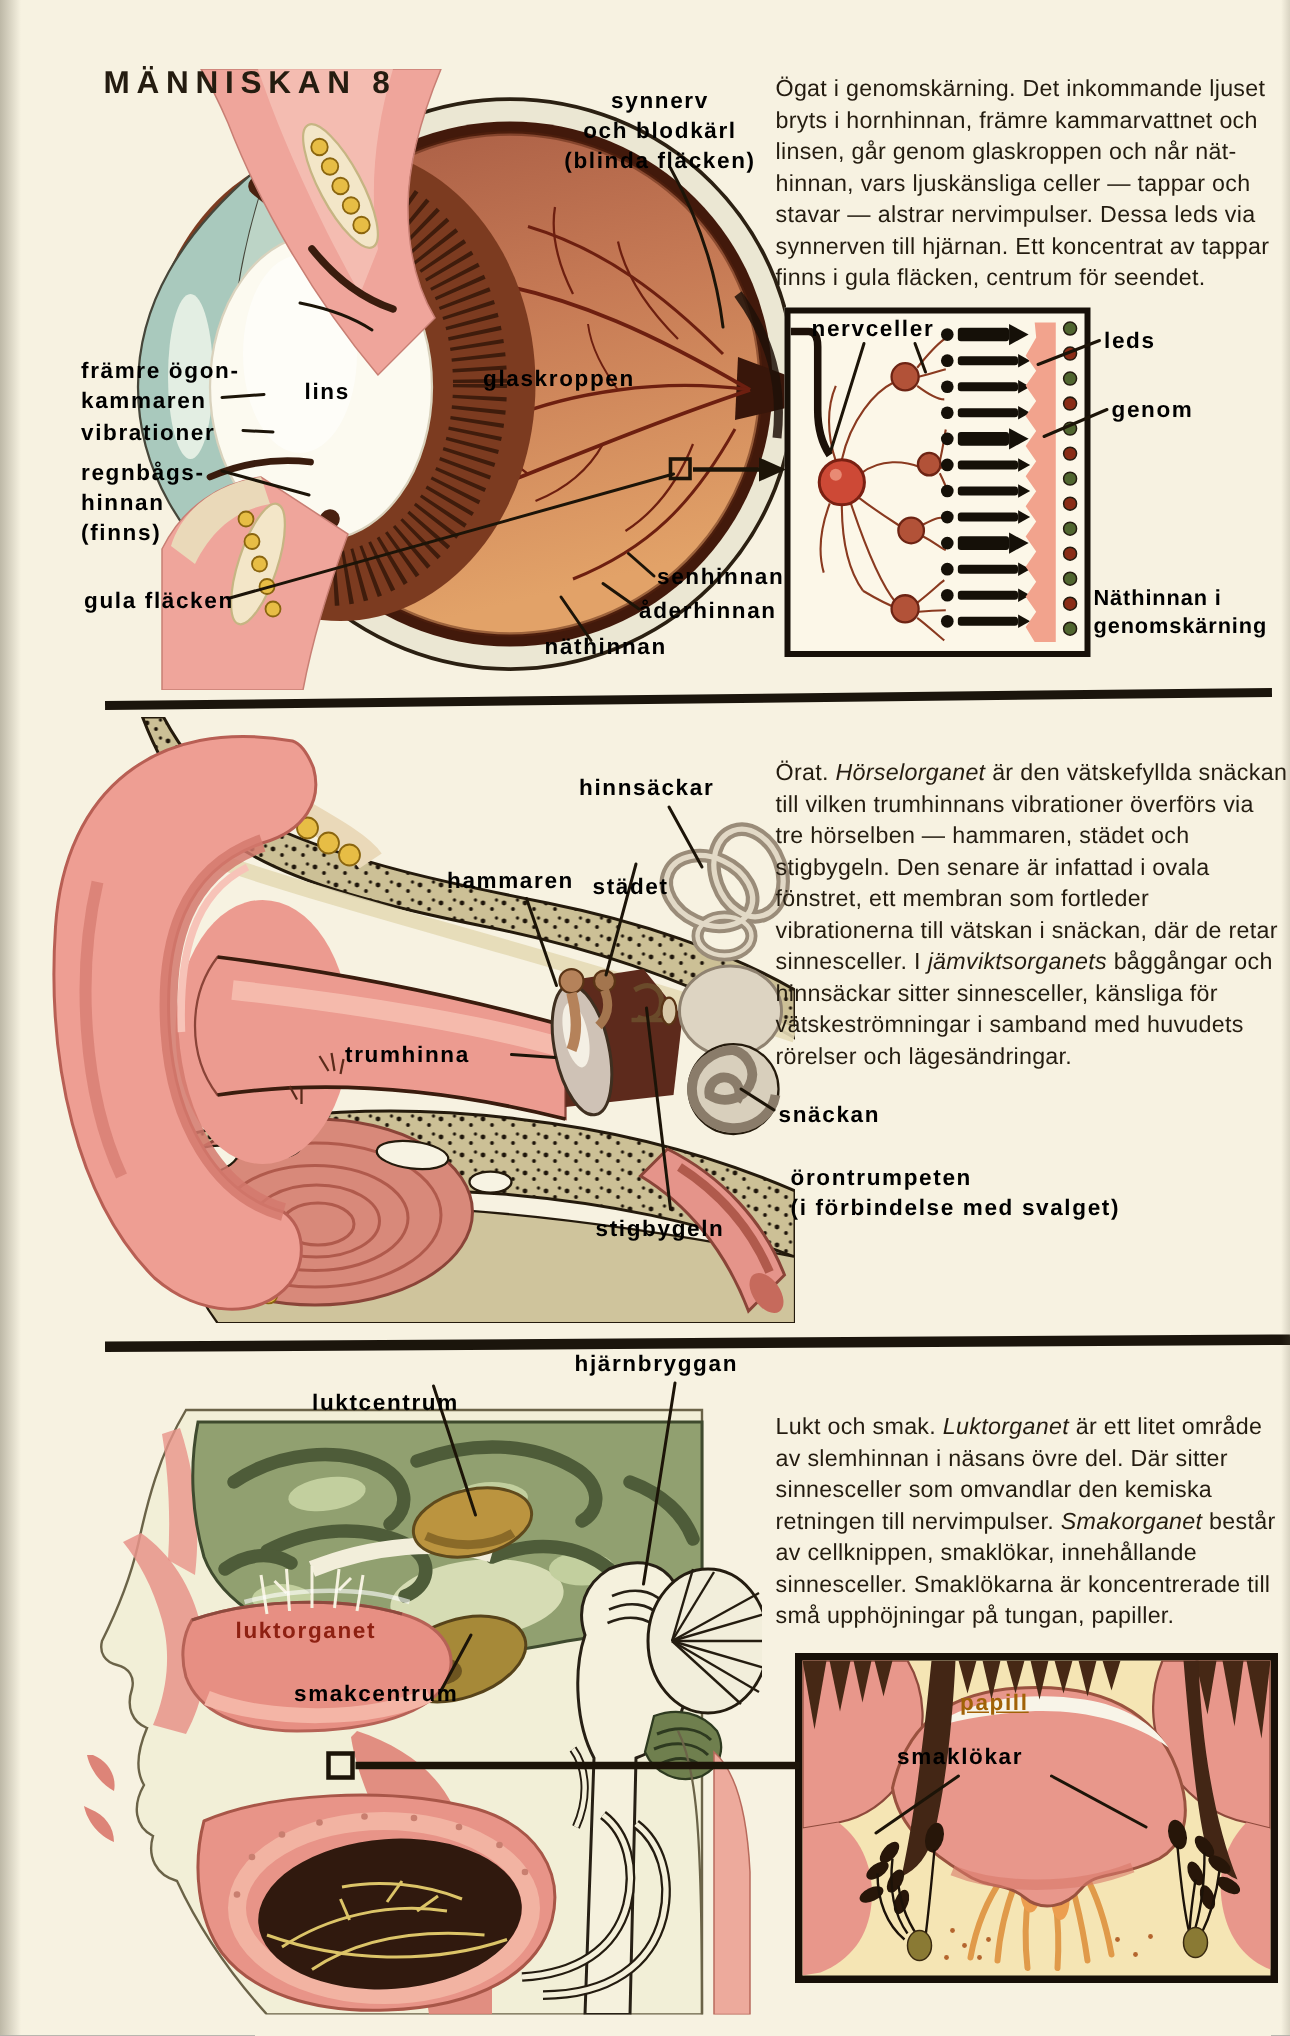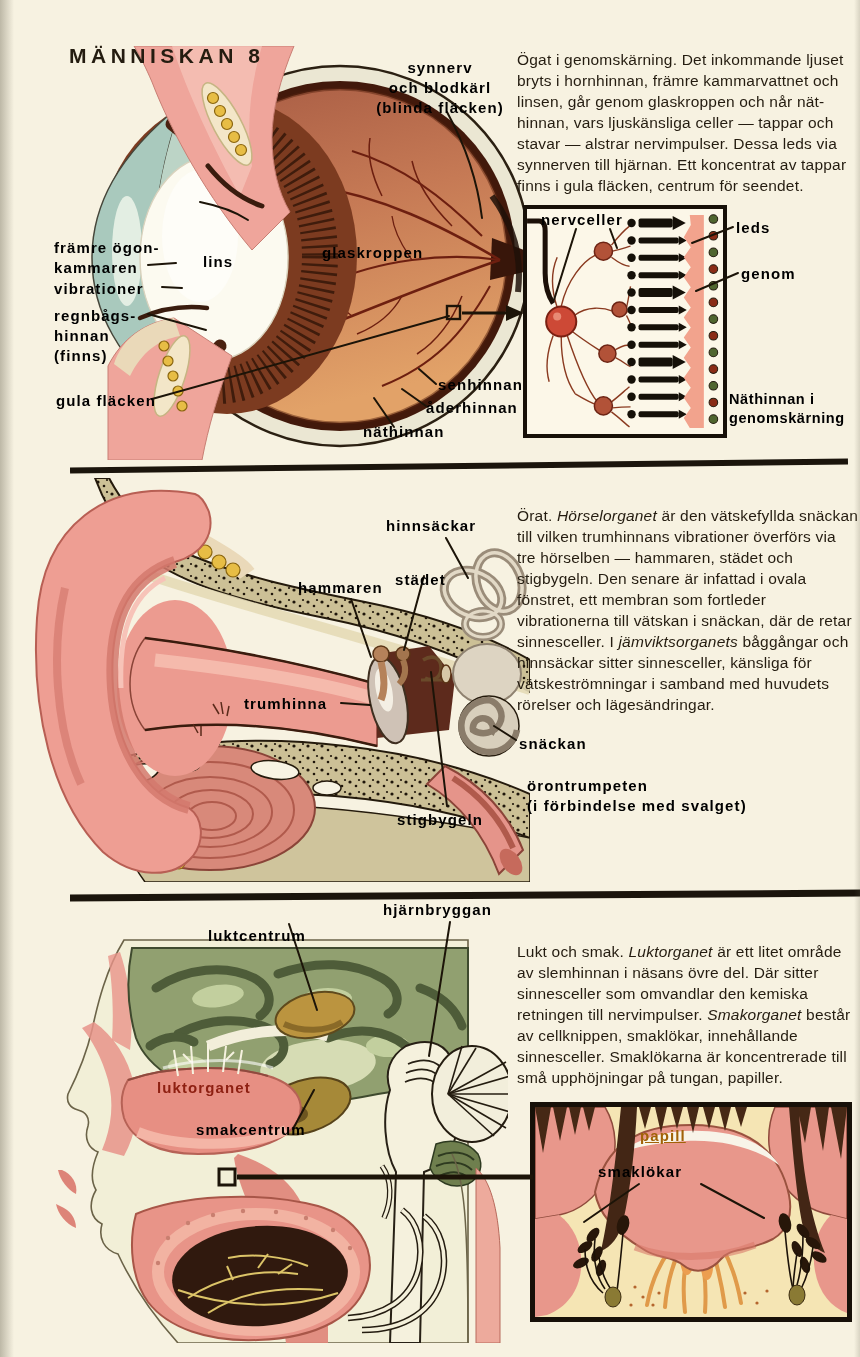--- a/index.html
+++ b/index.html
@@ -564,23 +564,23 @@
   <span class="lbl" style="left:426px;top:398px">åderhinnan</span>
   <span class="lbl" style="left:363px;top:422px">näthinnan</span>
 
   <span class="lbl" style="left:541px;top:210px">nervceller</span>
   <span class="lbl" style="left:736px;top:218px">leds</span>
   <span class="lbl" style="left:741px;top:264px">genom</span>
   <span class="lbl lbl-sm" style="left:729px;top:390px;width:132px">Näthinnan i
 genomskärning</span>
 
   <span class="lbl" style="left:386px;top:516px">hinnsäckar</span>
-  <span class="lbl" style="left:395px;top:570px">städet</span>
+  <span class="lbl" style="left:395px;top:582px">städet</span>
   <span class="lbl" style="left:298px;top:578px">hammaren</span>
-  <span class="lbl" style="left:244px;top:694px">trumhinna</span>
+  <span class="lbl" style="left:230px;top:694px">trumhinna</span>
   <span class="lbl" style="left:519px;top:734px">snäckan</span>
   <span class="lbl" style="left:527px;top:776px">örontrumpeten
 (i förbindelse med svalget)</span>
   <span class="lbl" style="left:397px;top:810px">stigbygeln</span>
 
   <span class="lbl" style="left:208px;top:926px">luktcentrum</span>
   <span class="lbl" style="left:383px;top:900px">hjärnbryggan</span>
   <span class="lbl lbl-red" style="left:157px;top:1078px">luktorganet</span>
   <span class="lbl" style="left:196px;top:1120px">smakcentrum</span>
   <span class="lbl lbl-white" style="left:640px;top:1126px">papill</span>

